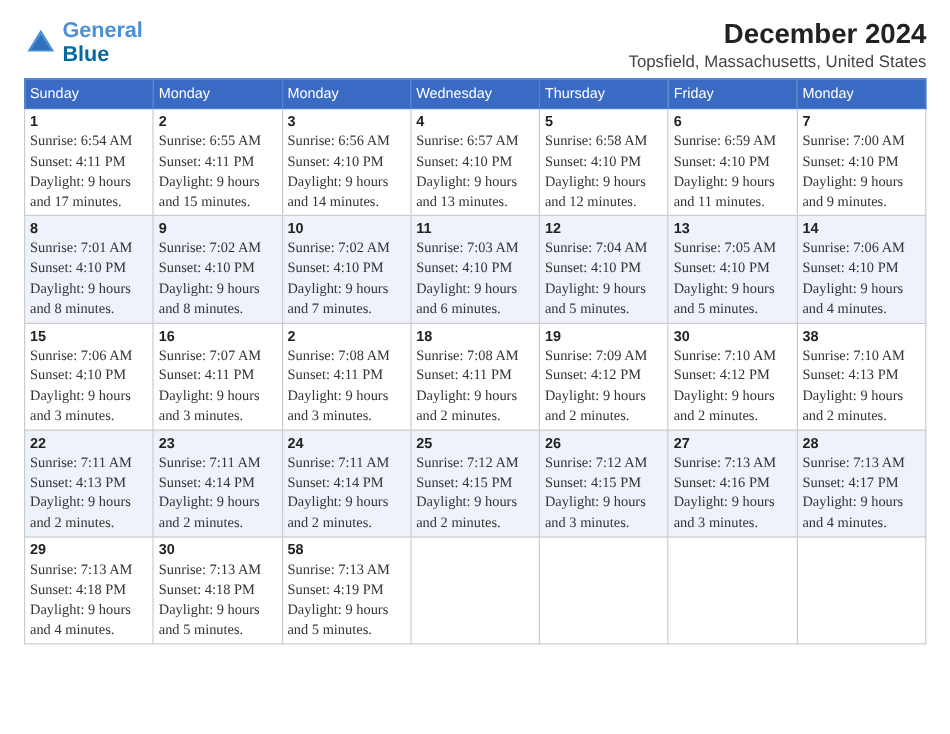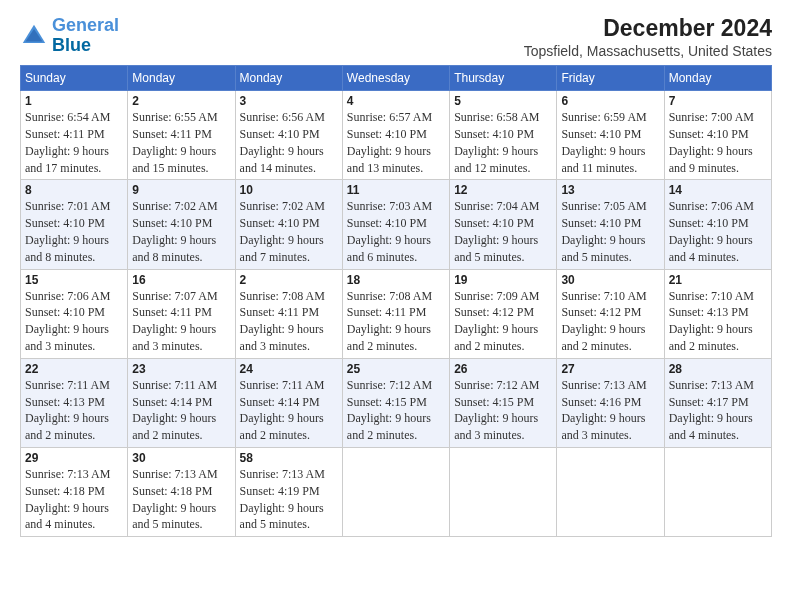--- a/index.html
+++ b/index.html
@@ -216,21 +216,21 @@
       </td>
           <td>
         <span class="day-num">19</span>
         <span class="day-info">Sunrise: 7:09 AM<br>Sunset: 4:12 PM<br>Daylight: 9 hours and 2 minutes.</span>
       </td>
           <td>
         <span class="day-num">30</span>
         <span class="day-info">Sunrise: 7:10 AM<br>Sunset: 4:12 PM<br>Daylight: 9 hours and 2 minutes.</span>
       </td>
           <td>
-        <span class="day-num">21</span>
+        <span class="day-num">38</span>
         <span class="day-info">Sunrise: 7:10 AM<br>Sunset: 4:13 PM<br>Daylight: 9 hours and 2 minutes.</span>
       </td>
         </tr>
         <tr class="row-stripe">
           <td>
         <span class="day-num">22</span>
         <span class="day-info">Sunrise: 7:11 AM<br>Sunset: 4:13 PM<br>Daylight: 9 hours and 2 minutes.</span>
       </td>
           <td>
         <span class="day-num">23</span>

